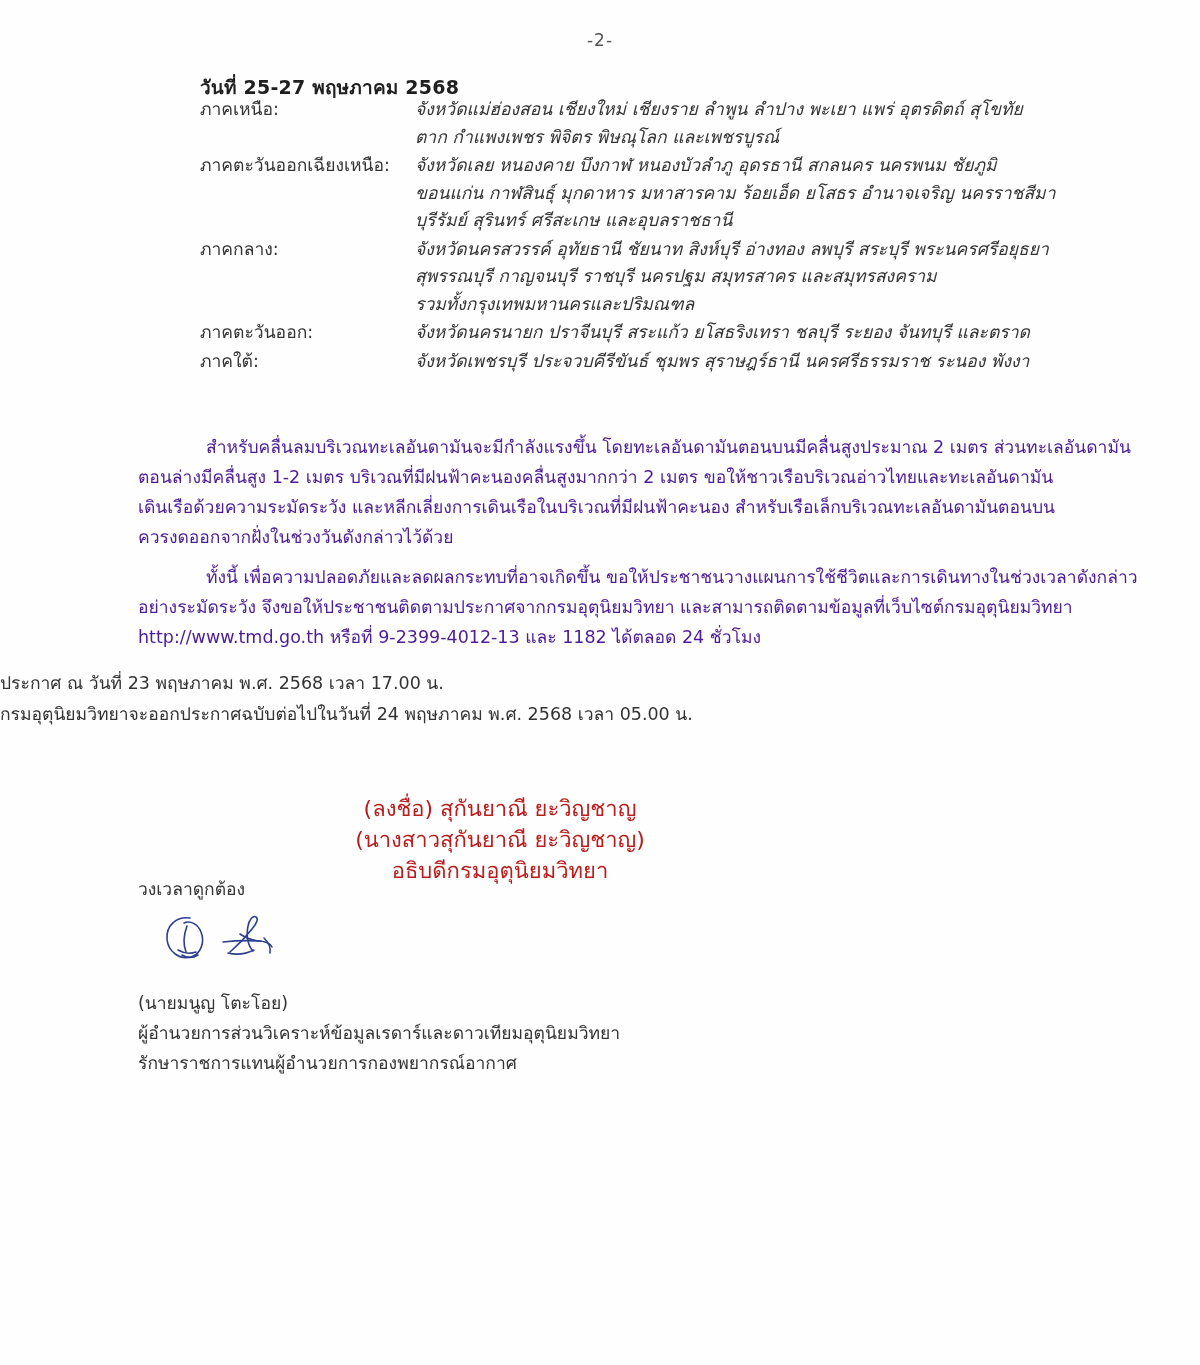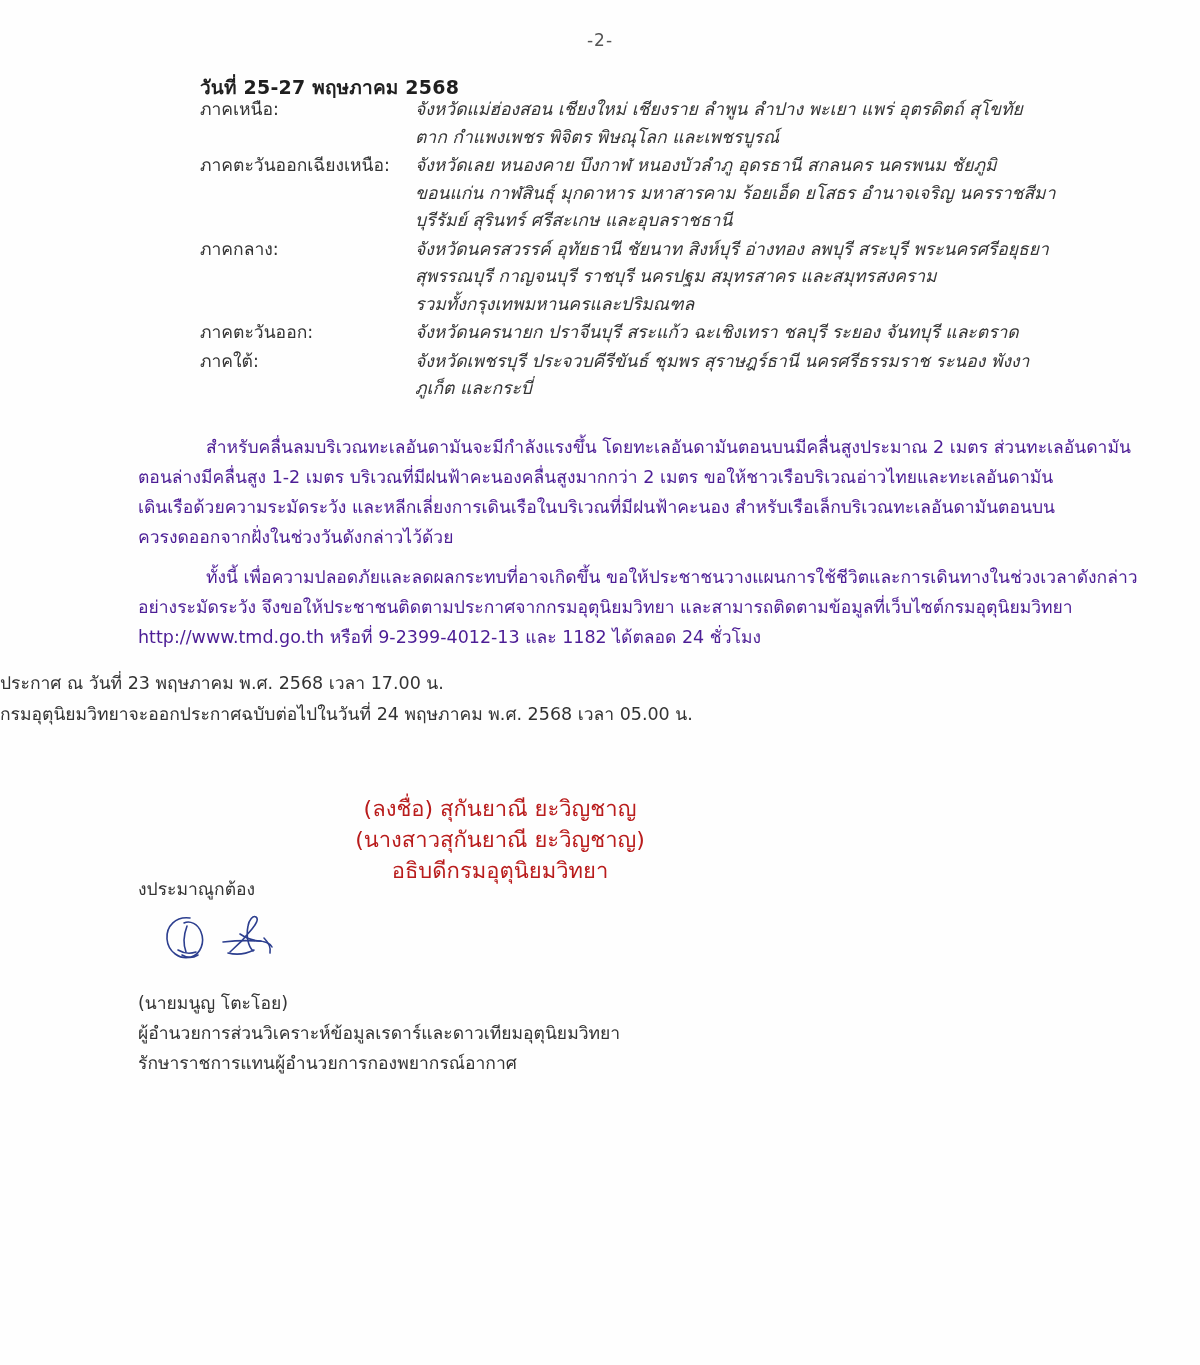--- a/index.html
+++ b/index.html
@@ -173,29 +173,28 @@
       <div class="region-values">
         <span class="vline">จังหวัดนครสวรรค์ อุทัยธานี ชัยนาท สิงห์บุรี อ่างทอง ลพบุรี สระบุรี พระนครศรีอยุธยา</span>
         <span class="vline">สุพรรณบุรี กาญจนบุรี ราชบุรี นครปฐม สมุทรสาคร และสมุทรสงคราม</span>
         <span class="vline">รวมทั้งกรุงเทพมหานครและปริมณฑล</span>
       </div>
     </div>
 
     <div class="region-row">
       <div class="region-label">ภาคตะวันออก:</div>
       <div class="region-values">
-        <span class="vline">จังหวัดนครนายก ปราจีนบุรี สระแก้ว ฉะเชิงเทรา ชลบุรี ระยอง จันทบุรี และตราด</span>
+        <span class="vline">จังหวัดนครนายก ปราจีนบุรี สระแก้ว ยโสธริงเทรา ชลบุรี ระยอง จันทบุรี และตราด</span>
       </div>
     </div>
 
     <div class="region-row">
       <div class="region-label">ภาคใต้:</div>
       <div class="region-values">
         <span class="vline">จังหวัดเพชรบุรี ประจวบคีรีขันธ์ ชุมพร สุราษฎร์ธานี นครศรีธรรมราช ระนอง พังงา</span>
-        <span class="vline">ภูเก็ต และกระบี่</span>
       </div>
     </div>
 
   </div>
 
   <div class="para" id="para-sea">
     <span class="pline indent">สำหรับคลื่นลมบริเวณทะเลอันดามันจะมีกำลังแรงขึ้น โดยทะเลอันดามันตอนบนมีคลื่นสูงประมาณ 2 เมตร ส่วนทะเลอันดามัน</span>
     <span class="pline">ตอนล่างมีคลื่นสูง 1-2 เมตร บริเวณที่มีฝนฟ้าคะนองคลื่นสูงมากกว่า 2 เมตร ขอให้ชาวเรือบริเวณอ่าวไทยและทะเลอันดามัน</span>
     <span class="pline">เดินเรือด้วยความระมัดระวัง และหลีกเลี่ยงการเดินเรือในบริเวณที่มีฝนฟ้าคะนอง สำหรับเรือเล็กบริเวณทะเลอันดามันตอนบน</span>
     <span class="pline">ควรงดออกจากฝั่งในช่วงวันดังกล่าวไว้ด้วย</span>
@@ -212,21 +211,21 @@
     <div>กรมอุตุนิยมวิทยาจะออกประกาศฉบับต่อไปในวันที่ 24 พฤษภาคม พ.ศ. 2568 เวลา 05.00 น.</div>
   </div>
 
   <div class="sign-block">
     <div>(ลงชื่อ) สุกันยาณี ยะวิญชาญ</div>
     <div>(นางสาวสุกันยาณี ยะวิญชาญ)</div>
     <div>อธิบดีกรมอุตุนิยมวิทยา</div>
   </div>
 
   <div class="certify">
-    <span class="certify-label">งประมาณูกต้อง</span>
+    <span class="certify-label">วงเวลาดูกต้อง</span>
 
     <span class="signature-mark">
       <svg viewBox="0 0 135 62" width="135" height="62" aria-hidden="true">
         <g fill="none" stroke="#2d3f8f" stroke-width="1.6" stroke-linecap="round" stroke-linejoin="round">
           <path d="M30 10 C16 8, 6 18, 7 31 C8 44, 20 52, 31 49 C41 46, 45 34, 41 24 C38 16, 30 12, 24 15"></path>
           <path d="M27 18 C24 26, 23 36, 26 44"></path>
           <path d="M18 42 C23 45, 30 46, 36 44"></path>
           <path d="M22 47 C27 50, 33 50, 38 47"></path>
           <path d="M70 44 C77 38, 85 30, 92 21 C96 16, 99 11, 96 9 C93 7, 89 12, 88 18 C86 28, 88 38, 93 43"></path>
           <path d="M63 34 C72 33, 84 32, 97 33 C104 33, 110 35, 112 39"></path>

